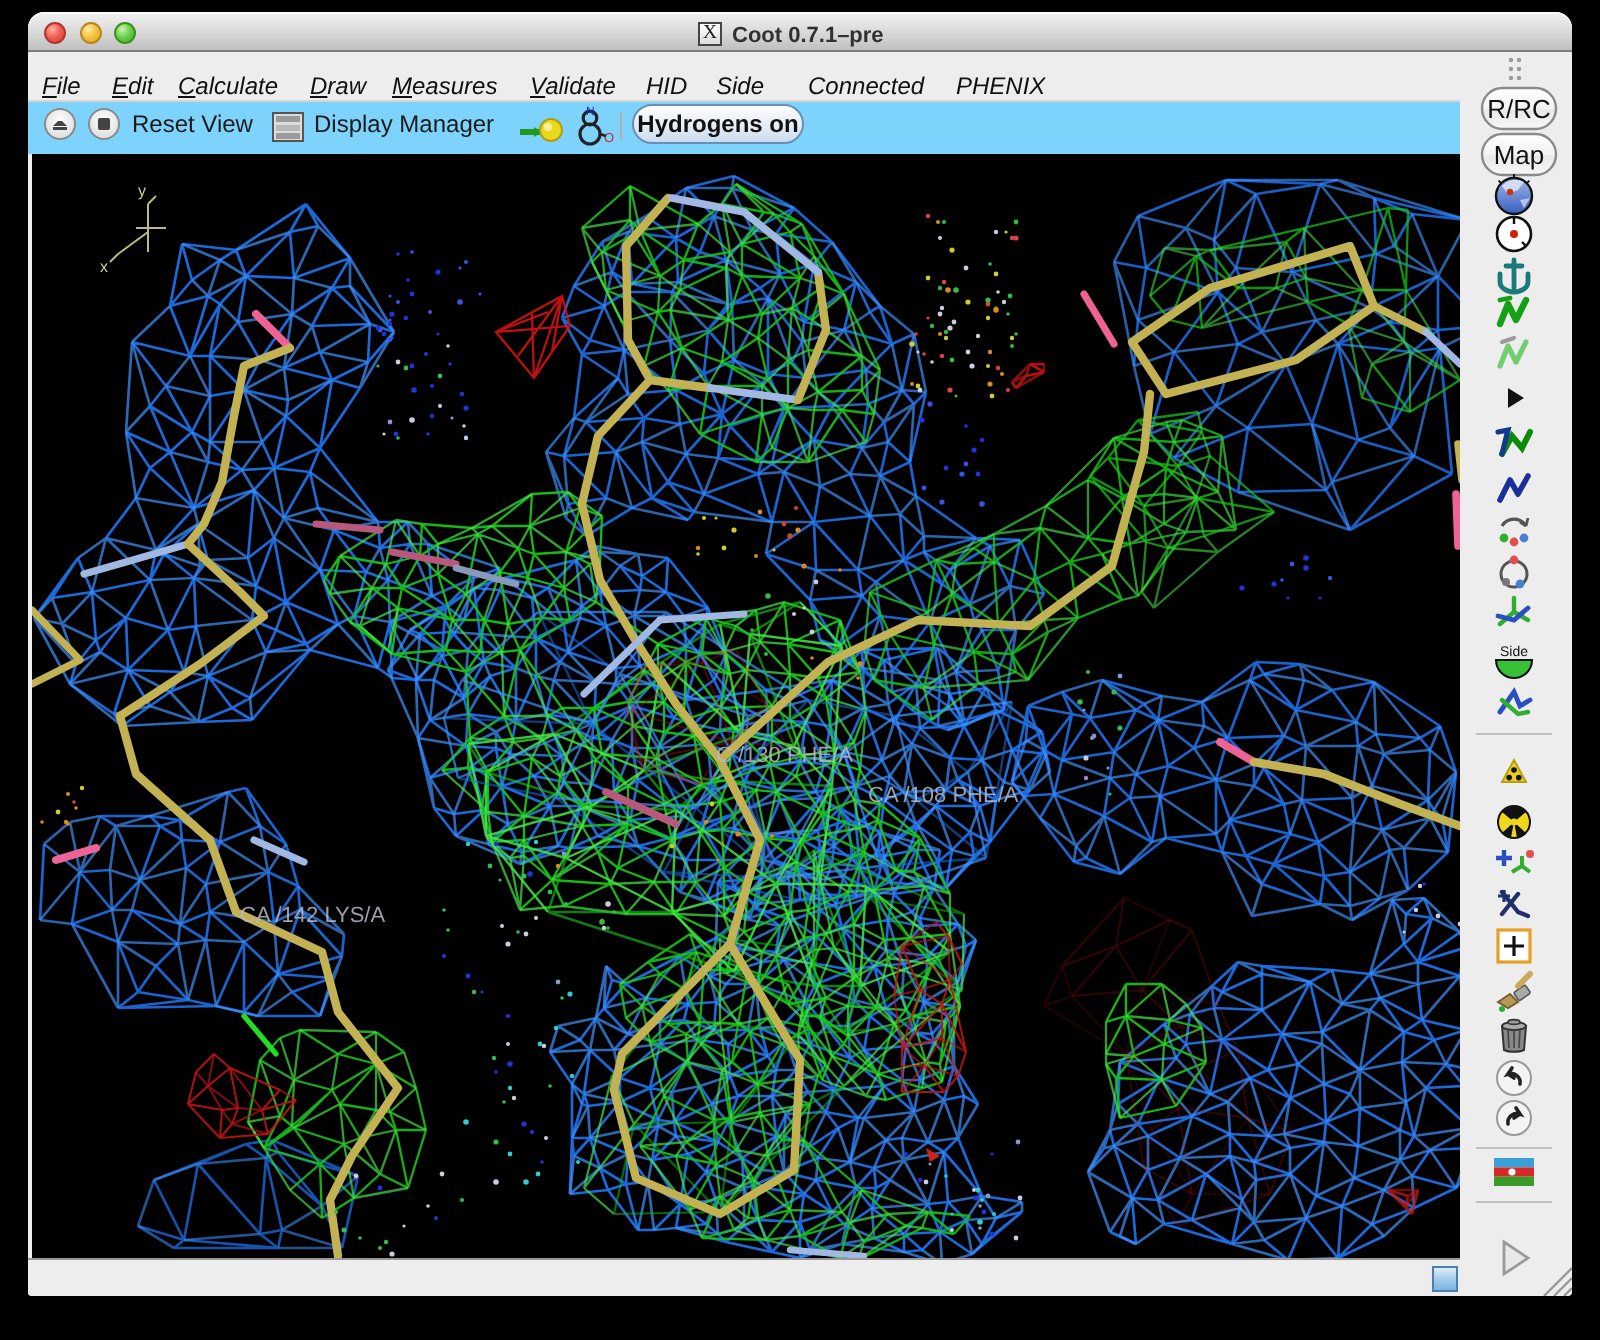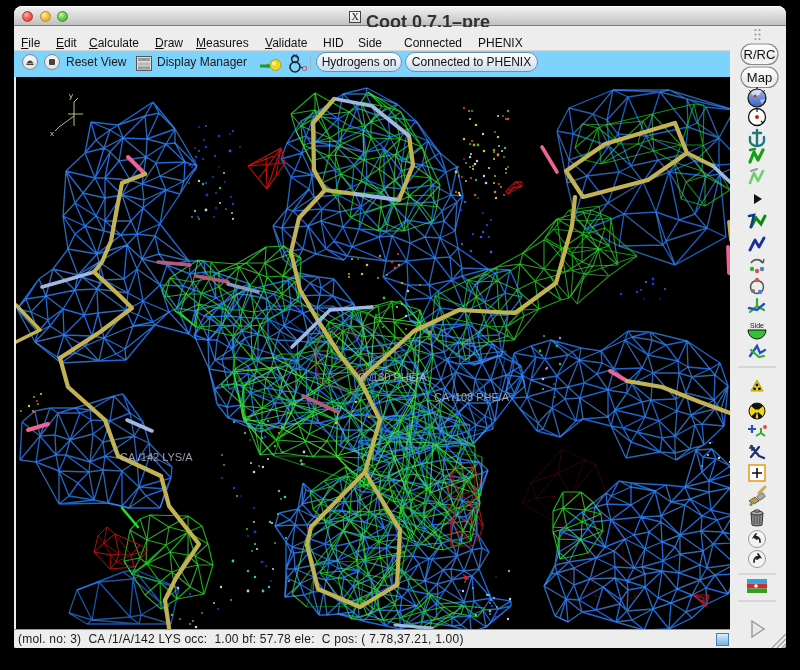--- a/index.html
+++ b/index.html
@@ -6,29 +6,29 @@
 html,body { width:800px; height:670px; background:#000; font-family:"Liberation Sans", sans-serif; overflow:hidden; }
 #win { position:absolute; left:14px; top:6px; width:772px; height:642px; background:#ededed; border-radius:8px 8px 2px 2px; overflow:hidden; }
 #titlebar { position:absolute; left:0; top:0; width:772px; height:20px;
   background:linear-gradient(#f2f2f2,#d8d8d8 55%,#c0c0c0); border-bottom:1px solid #7e7e7e; border-radius:8px 8px 0 0;
   box-shadow: inset 0 1px 0 #fbfbfb; }
 .tl { position:absolute; top:5px; width:11px; height:11px; border-radius:50%; }
 #tl-red { left:8px; background:radial-gradient(circle at 35% 30%, #ffb0a8, #ee6156 45%, #d93a30); border:1px solid #b5352c; }
 #tl-yel { left:25.5px; background:radial-gradient(circle at 35% 30%, #ffeeb0, #f5c33e 45%, #dfa023); border:1px solid #b8861f; }
 #tl-grn { left:43px; background:radial-gradient(circle at 35% 30%, #c8f5b0, #6fd050 45%, #3ca824); border:1px solid #3d9021; }
 #xicon { position:absolute; left:335px; top:5px; width:12px; height:12px; background:linear-gradient(#fff,#ddd); border:1px solid #444; color:#222; font-size:10px; line-height:10px; text-align:center; font-family:"Liberation Serif",serif; }
-#title { position:absolute; left:352px; top:6px; font-size:18px; font-weight:bold; color:#303030; }
+#title { position:absolute; left:352px; top:6px; font-size:11px; font-weight:bold; color:#303030; }
 #menubar { position:absolute; left:0; top:21px; width:772px; height:29px; background:#ededed; }
-.mi { position:absolute; top:9px; font-size:12px; color:#111; }
+.mi { position:absolute; top:9px; font-size:12px; color:#111;font-style:italic; }
 .mi u { text-decoration:underline; }
 #toolbar { position:absolute; left:0; top:44px; width:717px; height:27px; border-top:1px solid #d4d4d4; background:#7dd3fc; }
 #toolbar .lbl { position:absolute; top:4px; font-size:12px; color:#1a1a1a; }
 .roundbtn { position:absolute; top:3px; width:16px; height:16px; border-radius:50%; border:1px solid #8a8a8a; background:radial-gradient(circle at 50% 35%,#fdfdfd,#d8d8d8); }
 .pill { position:absolute; top:1px; height:20px; border:1.5px solid #6b8fb3; border-radius:10px;
-  background:linear-gradient(#fdfdfe,#e8eef5 50%,#c9dcee); font-size:12px; color:#111; text-align:center; }
+  background:linear-gradient(#fdfdfe,#e8eef5 50%,#c9dcee); font-size:12px; color:#111; text-align:center;font-weight:bold; }
 #canvas { position:absolute; left:2px; top:71px; width:714px; height:552px; background:#000; }
 #sidebar { position:absolute; left:716px; top:21px; width:56px; height:493px; background:#ededed; }
 #statusbar { position:absolute; left:0; top:623px; width:716px; height:19px; background:#ededed; border-top:1px solid #989898; }
 #statustext { position:absolute; left:4px; top:2px; font-size:12px; letter-spacing:0.22px; color:#1a1a1a; }
 #bluesq { position:absolute; left:702px; top:3px; width:13px; height:13px; border:1px solid #4a7fb5; background:linear-gradient(#ddeefb,#a8d0ee 45%,#7cb4e0); }
 </style>
 </head>
 <body>
 <div id="win">
   <div id="titlebar">
@@ -75,21 +75,20 @@
         <circle cx="16.5" cy="12" r="5.5" fill="#e8d820" stroke="#b0a010" stroke-width="1"></circle>
         <circle cx="15" cy="10.5" r="2" fill="#f8f0a0"></circle>
         <circle cx="36" cy="14" r="5" fill="none" stroke="#222" stroke-width="1.6"></circle>
         <circle cx="36" cy="6" r="3.4" fill="none" stroke="#222" stroke-width="1.6"></circle>
         <text x="34" y="4.5" font-size="6" fill="#2233cc" font-family="Liberation Sans">N</text>
         <text x="43" y="18" font-size="6.5" fill="#cc2222" font-family="Liberation Sans">O</text>
         <path d="M41 14 L44 15" stroke="#222" stroke-width="1.2"></path>
       </svg>
     <div style="position:absolute;left:296px;top:5px;width:1px;height:14px;background:#b0b0b0"></div>
     <div class="pill" style="left:302px;width:86px;line-height:18px;">Hydrogens on</div>
-    <div class="pill" style="left:391px;width:133px;line-height:18px;">Connected to PHENIX</div>
   </div>
   <div id="canvas">
   <svg width="714" height="552" viewBox="0 0 714 552" style="position:absolute;left:0;top:0">
         <rect width="714" height="552" fill="#000"></rect>
         <path d="M30 219L59 213M100 277L110 283M110 233L127 224M121 157L139 159M32 243L34 249M32 243L47 232M150 67L169 85M189 195L178 213M59 157L52 172M122 238L137 245M200 221L207 226M100 277L83 284M207 226L205 248M105 158L121 157M127 131L144 147M150 113L144 147M144 147L139 159M79 101L89 101M110 283L139 248M75 45L80 63M59 157L69 149M131 62L159 52M100 277L109 272M150 67L159 66M115 144L127 131M37 192L52 172M127 131L150 113M41 280L45 286M174 197L189 195M68 238L82 236M167 209L178 213M139 248L173 257M69 149L81 177M69 76L88 71M167 209L161 231M88 71L94 75M128 123L127 131M127 131L121 157M59 276L69 269M10 222L30 219M179 234L180 262M137 245L153 235M174 197L188 184M129 39L143 36M94 53L102 48M89 101L103 84M221 212L234 207M178 213L200 221M117 249L122 238M168 104L181 89M198 195L221 212M88 261L110 233M34 249L48 258M48 258L68 238M83 185L88 203M62 198L59 213M111 168L126 182M102 48L107 61M108 202L121 192M80 139L89 144M107 61L103 84M139 159L143 177M137 25L159 52M80 63L69 76M143 177L151 188M69 76L79 101M111 168L108 202M62 198L66 200M108 202L112 216M140 86L169 85M173 257L180 262M102 48L137 25M66 200L81 212M169 85L168 104M88 154L105 158M81 212L68 238M59 126L69 149M129 39L131 62M111 168L121 157M121 157L144 147M83 284L110 283M80 139L89 121M126 182L139 159M126 107L150 113M159 66L181 89M89 144L106 118M137 25L129 39M50 94L67 116M22 255L19 265M79 101L94 75M127 224L153 235M94 75L89 101M75 45L102 48M150 67L159 52M22 255L34 249M76 259L82 236M161 231L173 257M47 232L48 258M79 101L88 71M127 224L144 208M180 262L193 263M144 208L153 235M207 226L216 233M150 67L140 86M81 177L111 168M150 113L164 117M216 233L234 207M179 234L207 226M144 147L173 184M103 84L114 103M151 188L167 209M130 80L150 67M107 61L131 62M41 280L48 258M127 224L137 245M59 213L47 232M112 216L127 224M150 113L168 104M109 272L139 248M151 188L144 208M151 188L174 197M34 249L47 232M112 216L110 233M107 61L129 39M115 144L121 157M68 238L76 259M112 216L121 192M81 212L82 236M121 192L127 224M62 198L81 177M19 265L41 280M89 101L106 118M173 257L179 234M59 213L66 200M59 126L80 139M89 121L106 118M47 139L69 149M89 101L89 121M88 261L109 272M81 212L84 206M137 245L139 248M47 139L59 157M69 269L88 261M198 195L200 221M106 118L128 123M88 261L100 277M126 107L144 99M48 258L59 276M144 99L150 113M50 94L79 101M169 85L181 89M59 276L45 286M114 103L106 118M59 126L67 116M117 249L137 245M80 63L94 53M23 202L30 219M173 184L188 184M144 208L167 209M67 116L80 139M47 232L68 238M153 235L161 231M80 139L69 149M48 258L76 259M66 200L83 185M137 25L143 36M22 255L32 243M114 103L130 80M23 202L10 222M173 184L174 197M94 75L107 61M205 248L216 233M110 233L122 238M193 263L205 248M110 233L117 249M1 232L23 202M81 177L105 158M89 144L105 158M76 259L69 269M144 147L164 117M75 45L69 76M59 157L81 177M30 219L32 243" stroke="#1e6fe6" stroke-width="1.35" fill="none" opacity="0.95"></path>
         <path d="M126 107L128 123M188 184L189 195M67 116L89 121M1 232L19 265M81 177L88 154M89 144L88 154M127 224L122 238M52 172L62 198M89 144L115 144M189 195L198 195M151 188L173 184M105 158L111 168M143 36L159 52M115 144L105 158M179 234L193 263M94 53L107 61M159 52L159 66M159 52L181 89M109 272L110 283M10 222L15 235M59 276L83 284M174 197L167 209M179 234L205 248M15 235L22 255M94 53L88 71M121 192L144 208M88 203L112 216M88 261L117 249M83 185L84 206M178 213L179 234M107 61L130 80M81 212L88 203M106 118L126 107M88 203L84 206M111 168L121 192M131 62L150 67M80 139L88 154M83 185L108 202M139 159L173 184M19 265L45 286M102 48L129 39M117 249L139 248M221 212L216 233M126 182L143 177M83 185L111 168M69 269L83 284M159 66L169 85M144 99L168 104M52 172L81 177M1 232L22 255M50 94L47 139M66 200L84 206M76 259L88 261M144 208L161 231M161 231L179 234M121 157L126 182M1 232L15 235M50 94L59 126M75 45L94 53M130 80L140 86M45 286L83 284M41 280L59 276M15 235L32 243M103 84L130 80M200 221L221 212M88 71L107 61M161 231L178 213M1 232L10 222M88 203L108 202M59 213L68 238M69 149L88 154M81 177L83 185M79 101L67 116M15 235L30 219M131 62L143 36M37 192L59 213M188 184L198 195M143 177L173 184M179 234L200 221M59 213L81 212M168 104L164 117M81 212L110 233M131 62L130 80M128 123L150 113M37 192L30 219M37 192L62 198M89 121L89 144M47 139L52 172M174 197L178 213M106 118L127 131M88 261L83 284M19 265L48 258M144 99L169 85M80 63L88 71M81 212L112 216M198 195L234 207M62 198L83 185M153 235L173 257M126 182L121 192M48 258L69 269M59 126L47 139M114 103L126 107M82 236L88 261M94 75L103 84M19 265L34 249M140 86L144 99M89 101L114 103M126 182L144 208M106 118L115 144M82 236L110 233M153 235L139 248M117 249L109 272M30 219L47 232M126 107L140 86M50 94L69 76M164 117L181 89M126 182L151 188M23 202L37 192M207 226L221 212M189 195L200 221M79 101L89 121M130 80L126 107" stroke="#3f93ff" stroke-width="1.35" fill="none" opacity="0.71"></path>
         <path d="M62 406L73 395M121 384L133 366M20 385L43 394M123 410L155 401M156 390L155 401M53 419L78 423M75 343L77 357M113 431L144 431M64 336L75 343M78 423L92 426M130 419L150 412M74 333L98 319M62 406L53 419M24 359L40 378M134 378L123 410M107 317L127 345M98 319L107 317M43 427L78 423M94 344L114 336M64 336L54 363M74 385L89 379M43 394L50 378M114 336L127 345M50 378L73 395M118 359L133 366M43 394L53 419M106 429L123 410M94 344L87 365M64 336L74 333M34 331L59 331M40 378L54 363M92 426L106 429M43 427L92 426M87 365L89 379M89 379L87 393M24 359L39 358M118 359L121 384M130 419L144 431M74 333L75 343M77 357L94 344M34 331L42 336M20 385L40 378M62 406L78 423M107 317L114 336M134 378L155 401M123 410L150 412M43 427L53 419M24 359L20 385M106 394L123 410M89 379L106 394M74 333L94 344M127 345L133 366M59 331L74 333M92 426L106 394M6 345L4 383M133 366L134 378M106 394L106 429M150 412L144 431M75 343L94 344M74 385L87 393M50 378L74 385M106 429L113 431M59 331L64 336M77 357L87 365" stroke="#1e6fe6" stroke-width="1.35" fill="none" opacity="0.90"></path>
         <path d="M40 378L43 394M59 331L98 319M42 336L59 331M121 384L123 410M89 379L121 384M24 359L42 336M43 394L43 427M54 363L77 357M42 336L54 363M155 401L150 412M43 394L73 395M134 378L156 390M6 345L19 334M4 383L24 359M54 363L50 378M87 365L118 359M73 395L87 393M98 319L94 344M77 357L74 385M87 393L106 394M24 359L34 331M74 385L73 395M78 423L87 393M54 363L75 343M114 336L118 359M73 395L78 423M113 431L123 410M87 393L92 426M74 385L87 365M98 319L114 336M133 366L156 390M121 384L134 378M89 379L118 359M20 385L43 427M4 383L20 385M19 334L24 359M42 336L64 336M19 334L34 331M54 363L74 385M121 384L106 394M39 358L54 363M155 401L144 431M40 378L50 378M92 426L113 431M42 336L39 358M94 344L118 359M113 431L130 419M123 410L130 419M118 359L127 345M6 345L24 359M43 394L62 406M39 358L40 378" stroke="#3f93ff" stroke-width="1.35" fill="none" opacity="0.68"></path>
         <path d="M83 505L76 543M83 505L114 540M163 511L145 526M120 493L123 499M61 513L107 495M120 493L163 511M71 547L123 547M145 526L155 547M114 540L125 538M117 502L120 493M107 495L117 502M76 543L123 547M71 547L76 543M61 513L76 543M123 499L145 526M125 538L123 547M117 502L114 540M117 502L145 526M117 502L125 538M163 511L155 547M83 505L107 495M107 495L120 493M123 499L163 511M53 536L76 543M114 540L123 547" stroke="#1e6fe6" stroke-width="1.35" fill="none" opacity="0.75"></path>
         <path d="M123 547L155 547M83 505L117 502M61 513L53 536M53 536L71 547M125 538L155 547M76 543L114 540M61 513L83 505M125 538L145 526M117 502L123 499" stroke="#3f93ff" stroke-width="1.35" fill="none" opacity="0.56"></path>
@@ -632,16 +631,15 @@
         <line x1="8" x2="46" y1="574" y2="574" stroke="#c0c0c0" stroke-width="1"></line>
         <g transform="translate(27,602)">
           <path d="M-5,-8 L7,0 L-5,8 Z" fill="#e8e8e8" stroke="#9a9a9a" stroke-width="1.4"></path>
         </g>
         <g stroke="#9a9a9a" stroke-width="1.2">
           <path d="M42 621 L56 607 M47 621 L56 612 M52 621 L56 617"></path>
         </g>
       </svg>
   </div>
   <div id="statusbar">
-    <span id="statustext">(mol. no: 3)&nbsp; CA /1/A/142 LYS occ:&nbsp; 1.00 bf: 57.78 ele:&nbsp; C pos: ( 7.78,37.21, 1.00)</span>
     <div id="bluesq"></div>
   </div>
 </div>
 
 </body></html>

